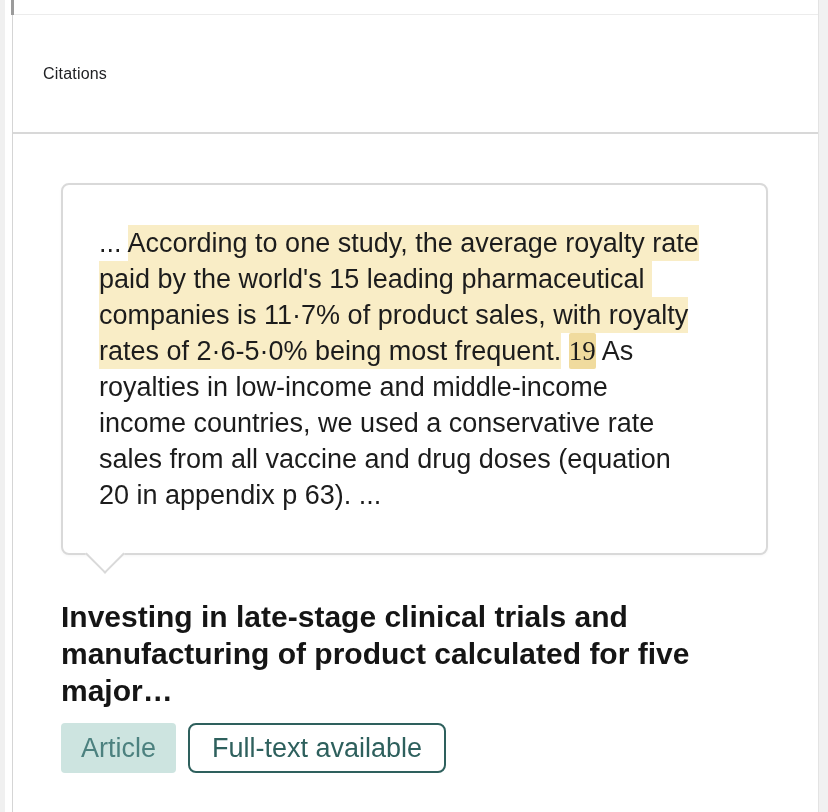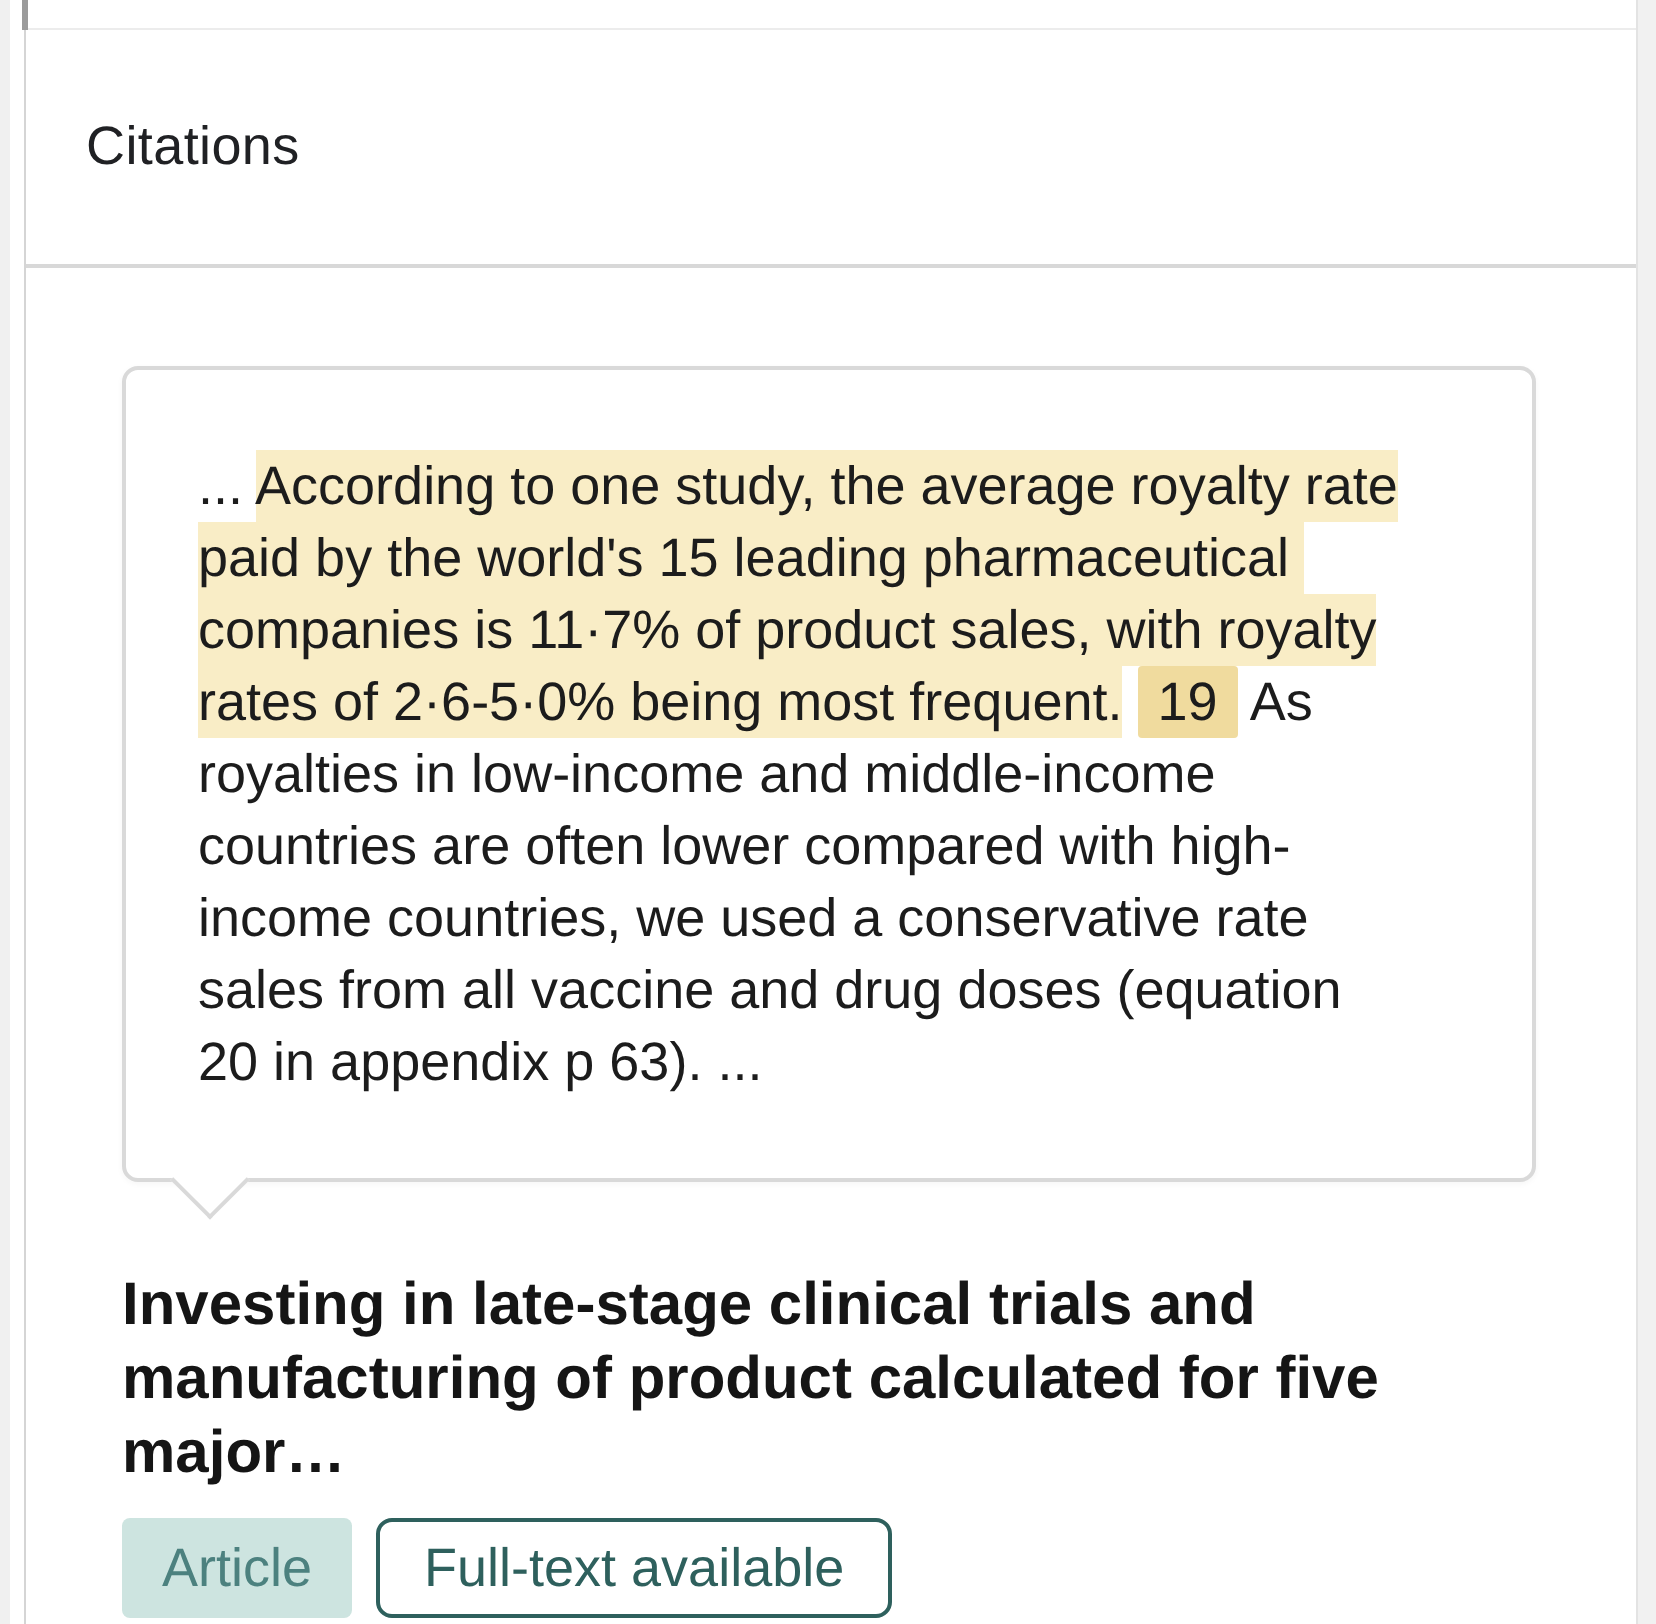--- a/index.html
+++ b/index.html
@@ -33,21 +33,21 @@
     position: absolute; left: -2px; top: 0;
     width: 3px; height: 15px; background: #9b9b9b;
   }
   .header-section {
     height: 119px;
     display: flex; align-items: center;
     padding-left: 30px;
     border-bottom: 2px solid #d8d8d8;
   }
   .header-section h2 {
-    font-size: 27px; font-weight: 400; color: #202124;
+    font-size: 16px; font-weight: 400; color: #202124;
     letter-spacing: 0.2px;
   }
   .body-section {
     padding: 49px 0 0 48px;
   }
   .quote-card {
     position: relative;
     width: 707px;
     background: #ffffff;
     border: 2px solid #d9d9d9;
@@ -58,23 +58,24 @@
   .q-line {
     white-space: pre;
     font-size: 27px;
     line-height: 36px;
     color: #1c1c1c;
   }
   .seg-plain { background: transparent; }
   .seg-highlight { background: #f9edc6; padding: 3px 0; }
   .seg-ref {
     background: #f0db9e;
-    padding: 3px 10px;
+    padding: 3px 0;
     border-radius: 2px;
     cursor: pointer;
+    font-family: Liberation Serif, serif;
   }
   .tail {
     position: absolute;
     left: 28px; bottom: -15px;
     width: 28px; height: 28px;
     background: #ffffff;
     border-right: 2px solid #d9d9d9;
     border-bottom: 2px solid #d9d9d9;
     transform: rotate(45deg);
   }
@@ -128,21 +129,20 @@
 
   <div class="body-section">
 
     <div class="quote-card">
       <div>
           <div class="q-line"><span class="seg-plain">... </span><span class="seg-highlight">According to one study, the average royalty rate</span></div>
           <div class="q-line"><span class="seg-highlight">paid by the world's 15 leading pharmaceutical </span></div>
           <div class="q-line"><span class="seg-highlight">companies is 11·7% of product sales, with royalty</span></div>
           <div class="q-line"><span class="seg-highlight">rates of 2·6-5·0% being most frequent.</span><span class="seg-plain"> </span><span class="seg-ref">19</span><span class="seg-plain"> As</span></div>
           <div class="q-line"><span class="seg-plain">royalties in low-income and middle-income</span></div>
-          <div class="q-line"><span class="seg-plain">countries are often lower compared with high-</span></div>
           <div class="q-line"><span class="seg-plain">income countries, we used a conservative rate</span></div>
           <div class="q-line"><span class="seg-plain">sales from all vaccine and drug doses (equation</span></div>
           <div class="q-line"><span class="seg-plain">20 in appendix p 63). ...</span></div>
         </div>
       <div class="tail"></div>
     </div>
 
     <div class="result-title">
       <div>Investing in late-stage clinical trials and</div>
       <div>manufacturing of product calculated for five major…</div>

